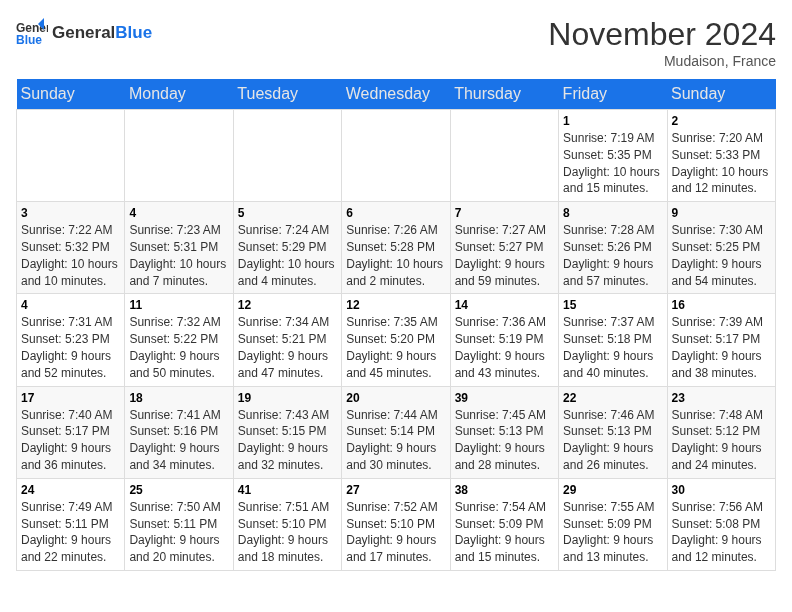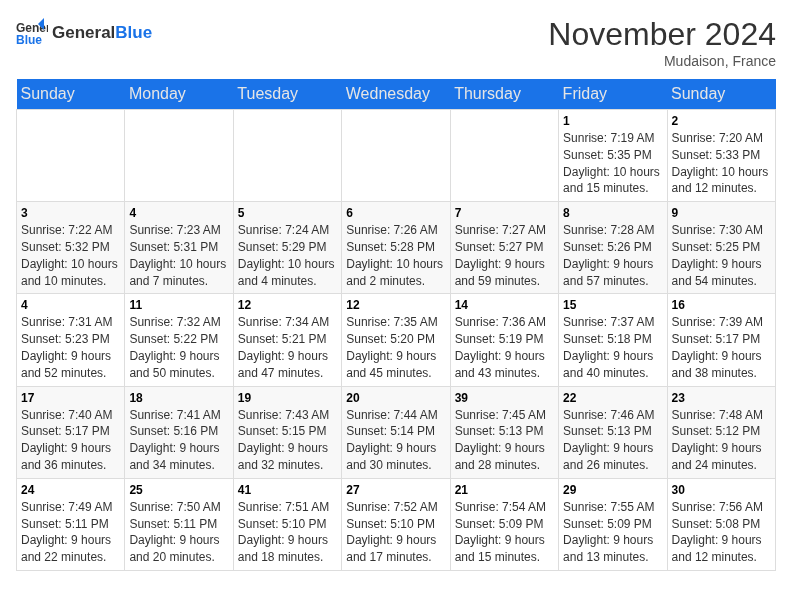--- a/index.html
+++ b/index.html
@@ -231,21 +231,21 @@
         </td>
         <td>
           <div class="day-num">41</div>
           <div class="day-info">Sunrise: 7:51 AM<br>Sunset: 5:10 PM<br>Daylight: 9 hours and 18 minutes.</div>
         </td>
         <td>
           <div class="day-num">27</div>
           <div class="day-info">Sunrise: 7:52 AM<br>Sunset: 5:10 PM<br>Daylight: 9 hours and 17 minutes.</div>
         </td>
         <td>
-          <div class="day-num">21</div>
+          <div class="day-num">38</div>
           <div class="day-info">Sunrise: 7:54 AM<br>Sunset: 5:09 PM<br>Daylight: 9 hours and 15 minutes.</div>
         </td>
         <td>
           <div class="day-num">29</div>
           <div class="day-info">Sunrise: 7:55 AM<br>Sunset: 5:09 PM<br>Daylight: 9 hours and 13 minutes.</div>
         </td>
         <td>
           <div class="day-num">30</div>
           <div class="day-info">Sunrise: 7:56 AM<br>Sunset: 5:08 PM<br>Daylight: 9 hours and 12 minutes.</div>
         </td>

